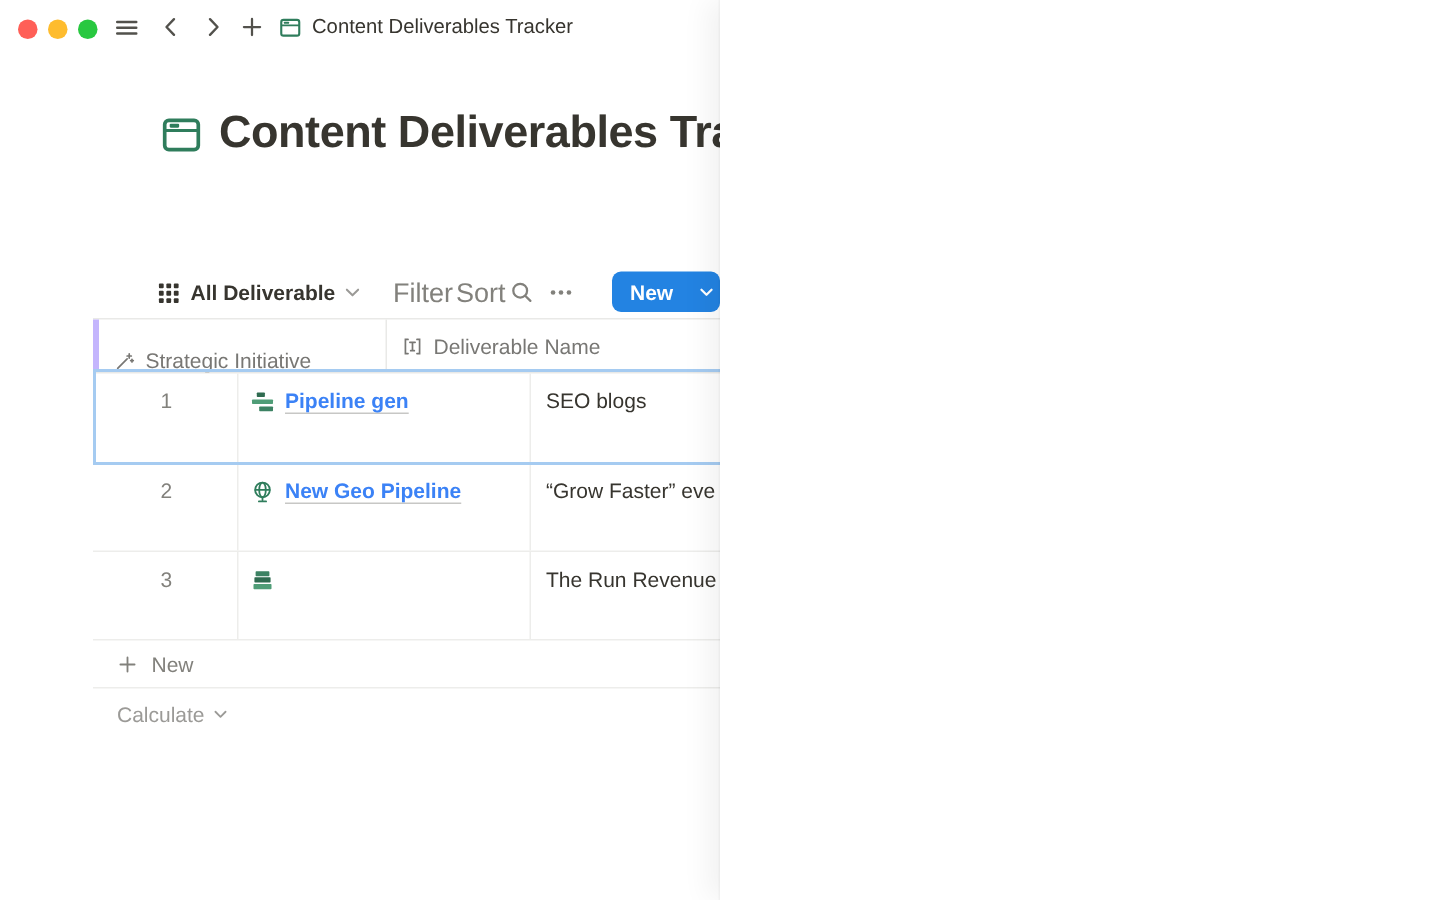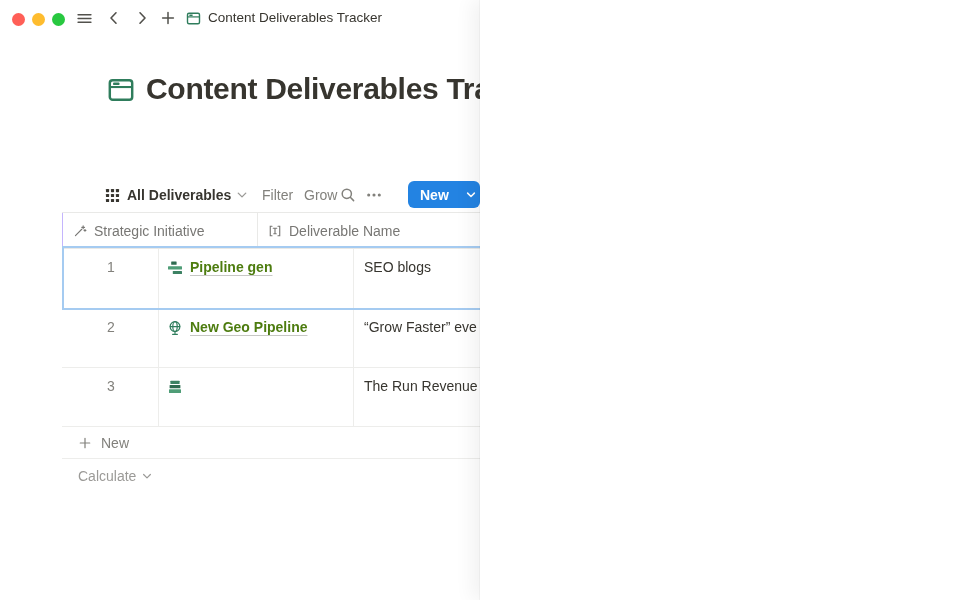--- a/index.html
+++ b/index.html
@@ -18,41 +18,41 @@
   .tb-ic { position:absolute; top:10px; color:#52514c; }
   .tb-title { position:absolute; left:208px; top:10px; font-size:13.5px; color:#37352f; }
 
   
   .page-icon { position:absolute; left:107px; top:76px; }
   .page-title { position:absolute; left:146px; top:72px; font-size:30px; font-weight:700;
     letter-spacing:-0.3px; white-space:nowrap; width:800px; }
 
   .vtb { position:absolute; top:181px; height:28px; display:flex; align-items:center; }
   .vtb-label { font-size:14px; font-weight:700; color:#37352f; }
-  .vtb-gray { font-size:14px; color:#82817c; }
+  .vtb-gray { font-size:18px; color:#82817c; }
   .new-btn { position:absolute; left:408px; top:181px; width:72px; height:27px; background:#2383e2;
     border-radius:6px; display:flex; align-items:center; color:#fff; }
   .new-btn .nb-label { font-size:14px; font-weight:700; padding:0 10px 0 12px; }
   .new-btn .nb-sep { width:1px; height:27px; background:rgba(255,255,255,.35); }
   .new-btn .nb-caret { padding:0 6px; display:flex; }
 
   
   .dbtable { position:absolute; left:62px; top:212px; width:898px; border-top:1px solid #e9e9e7; font-size:14px; }
   .thead { display:flex; height:36px; align-items:center; border-bottom:1px solid #e9e9e7; color:#787774; }
   .th { display:flex; align-items:center; gap:7px; height:100%; }
   .th-id { width:96px; padding-left:41px; }
-  .th-si { width:195px; padding-left:10px; border-left:1px solid #c4b5fd; }
+  .th-si { width:195px; padding-left:10px; border-left:4px solid #c4b5fd;align-items:flex-end; }
   .th-dn { flex:1; padding-left:10px; border-left:1px solid #e9e9e7; }
   .trow { display:flex; border-bottom:1px solid #ededeb; }
   .r60{height:60px} .r59{height:59px}
   .td-id { width:96px; padding:10px 0 0 45px; color:#82817c; }
   .td-si { width:195px; border-left:1px solid #ededeb; padding:10px 0 0 8px; display:flex; gap:7px; }
   .td-si svg { margin-top:1px; flex:none; }
   .td-dn { flex:1; border-left:1px solid #ededeb; padding:10px 0 0 10px; white-space:nowrap; overflow:hidden; }
-  .rowlink { font-weight:700; color:#4d7c0f; text-decoration:underline;
+  .rowlink { font-weight:700; color:#3b82f6; text-decoration:underline;
     text-decoration-color:rgba(55,53,47,.28); text-decoration-thickness:1px; text-underline-offset:3px; }
   .newrow { display:flex; align-items:center; gap:9px; height:32px; padding-left:16px;
     color:#82817c; border-bottom:1px solid #ededeb; }
   .calcrow { display:flex; align-items:center; gap:5px; height:34px; padding-left:16px; color:#9b9a97; }
   .sel-ring { position:absolute; left:62px; top:246px; width:898px; height:64px;
     border:2px solid #a5cbf1; pointer-events:none; z-index:3; }
 
   
   .panel { position:absolute; left:480px; top:0; width:480px; height:600px; background:#fff; z-index:5;
     box-shadow:-1px 0 0 rgba(0,0,0,.03), -8px 0 18px rgba(0,0,0,.055); }
@@ -115,32 +115,32 @@
             <rect x="11.6" y="1" width="3.4" height="3.4" rx="0.7"></rect>
             <rect x="1" y="6.3" width="3.4" height="3.4" rx="0.7"></rect>
             <rect x="6.3" y="6.3" width="3.4" height="3.4" rx="0.7"></rect>
             <rect x="11.6" y="6.3" width="3.4" height="3.4" rx="0.7"></rect>
             <rect x="1" y="11.6" width="3.4" height="3.4" rx="0.7"></rect>
             <rect x="6.3" y="11.6" width="3.4" height="3.4" rx="0.7"></rect>
             <rect x="11.6" y="11.6" width="3.4" height="3.4" rx="0.7"></rect>
           </g>
         </svg>
     </span>
-    <span class="vtb-label" style="margin-left:7px">All Deliverables</span>
+    <span class="vtb-label" style="margin-left:7px">All Deliverable</span>
     <span style="margin-left:5px;color:#9b9a97">
       <svg class="i12" viewBox="0 0 16 16" fill="none" stroke="currentColor" stroke-width="1.8" stroke-linecap="round" stroke-linejoin="round">
           <path d="M3 5.5l5 5 5-5"></path>
         </svg>
     </span>
   </div>
   <div class="vtb" style="left:262px">
     <span class="vtb-gray">Filter</span>
   </div>
   <div class="vtb" style="left:304px">
-    <span class="vtb-gray">Grow</span>
+    <span class="vtb-gray">Sort</span>
   </div>
   <div class="vtb" style="left:340px;color:#82817c">
     <span>
       <svg class="i16" viewBox="0 0 16 16" fill="none" stroke="currentColor" stroke-width="1.5" stroke-linecap="round">
           <circle cx="6.8" cy="6.8" r="4.6"></circle>
           <path d="M10.3 10.3 13.6 13.6"></path>
         </svg>
     </span>
   </div>
   <div class="vtb" style="left:366px;color:#82817c">

